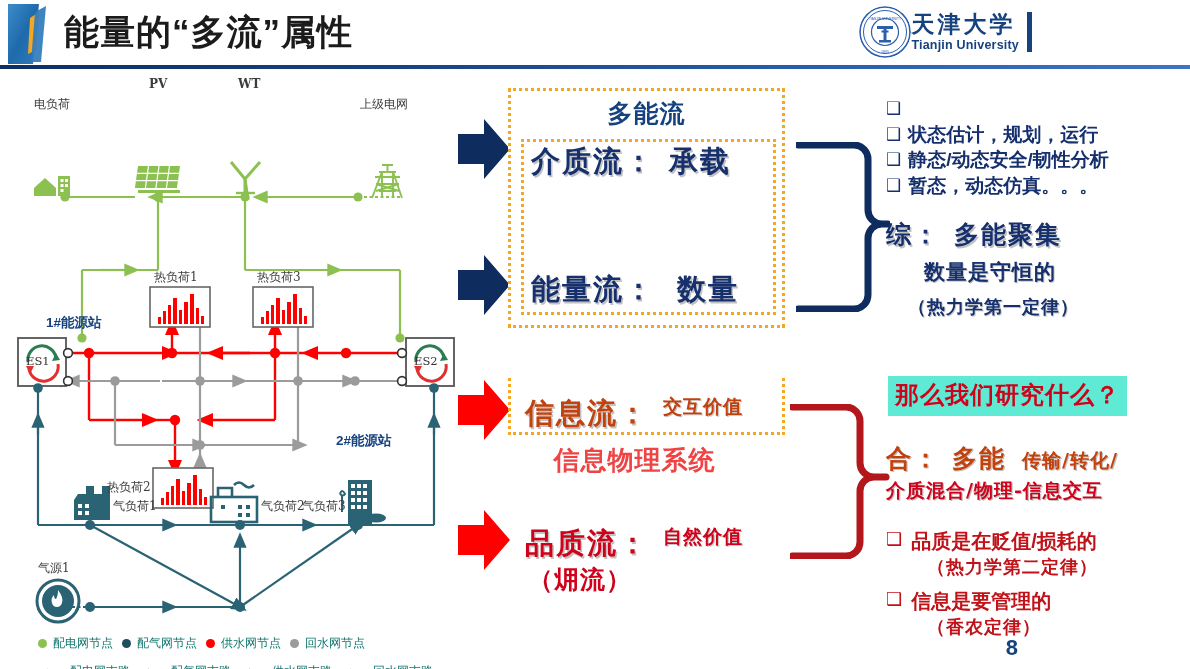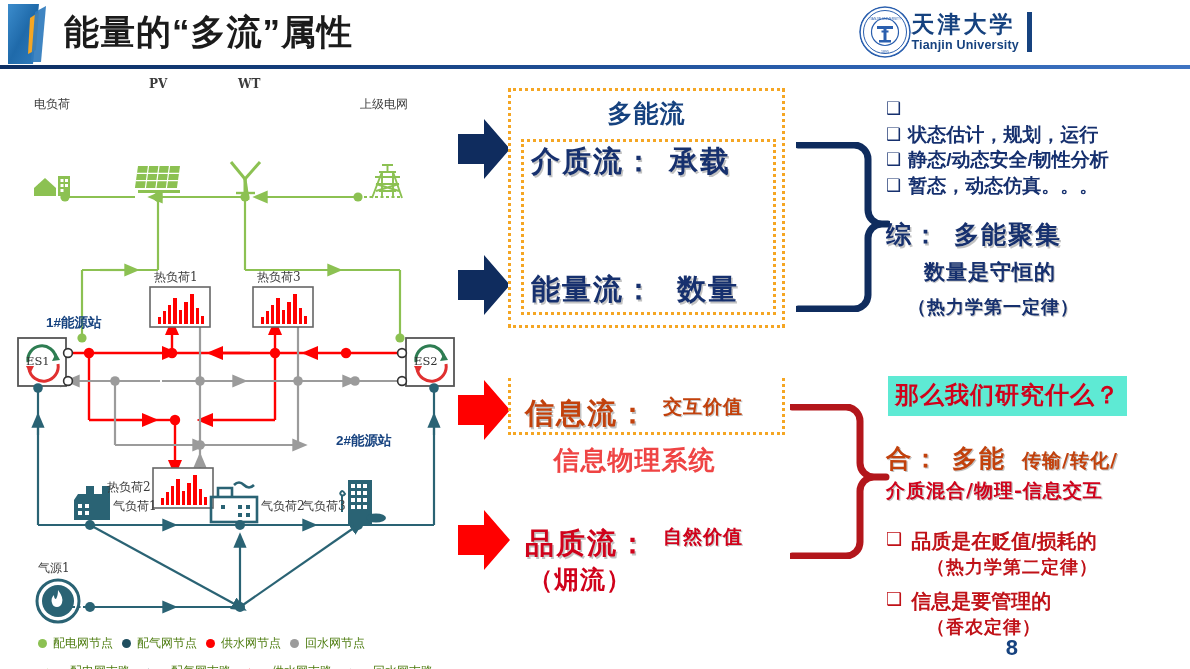--- a/index.html
+++ b/index.html
@@ -29,21 +29,21 @@
   .logo-bar{width:5px;height:40px;background:#16427f;margin-left:8px;}
 
   
   .diagram{position:absolute;left:10px;top:80px;width:455px;height:545px;}
   .diagram svg{display:block;}
   .dg-lbl{position:absolute;font-family:"DejaVu Serif","Liberation Serif",serif;
           color:#3c3c3c;font-size:12px;white-space:nowrap;}
   .dg-lbl.bold{font-family:"Liberation Sans",sans-serif;font-weight:bold;color:#16427f;font-size:13.5px;}
   .legend{position:absolute;left:28px;top:555px;width:420px;font-family:"DejaVu Serif","Liberation Serif",serif;}
   .legend-row{display:flex;align-items:center;justify-content:flex-start;gap:9px;margin-bottom:11px;}
-  .legend-item{display:flex;align-items:center;gap:6px;font-size:12px;color:#4d7c0f;white-space:nowrap;}
+  .legend-item{display:flex;align-items:center;gap:6px;font-size:12px;color:#0f766e;white-space:nowrap;}
   .lg-dot{width:9px;height:9px;border-radius:50%;display:inline-block;}
 
   
   .arrow{position:absolute;}
   .box-outer{position:absolute;left:508px;top:88px;width:277px;height:240px;
              border:3px dotted #F5A623;box-sizing:border-box;background:#fff;}
   .box-inner{position:absolute;left:521px;top:139px;width:255px;height:176px;
              border:3px dotted #F5A623;box-sizing:border-box;}
   .box-info{position:absolute;left:508px;top:378px;width:277px;height:57px;
             border:3px dotted #F5A623;border-top:none;box-sizing:border-box;}

